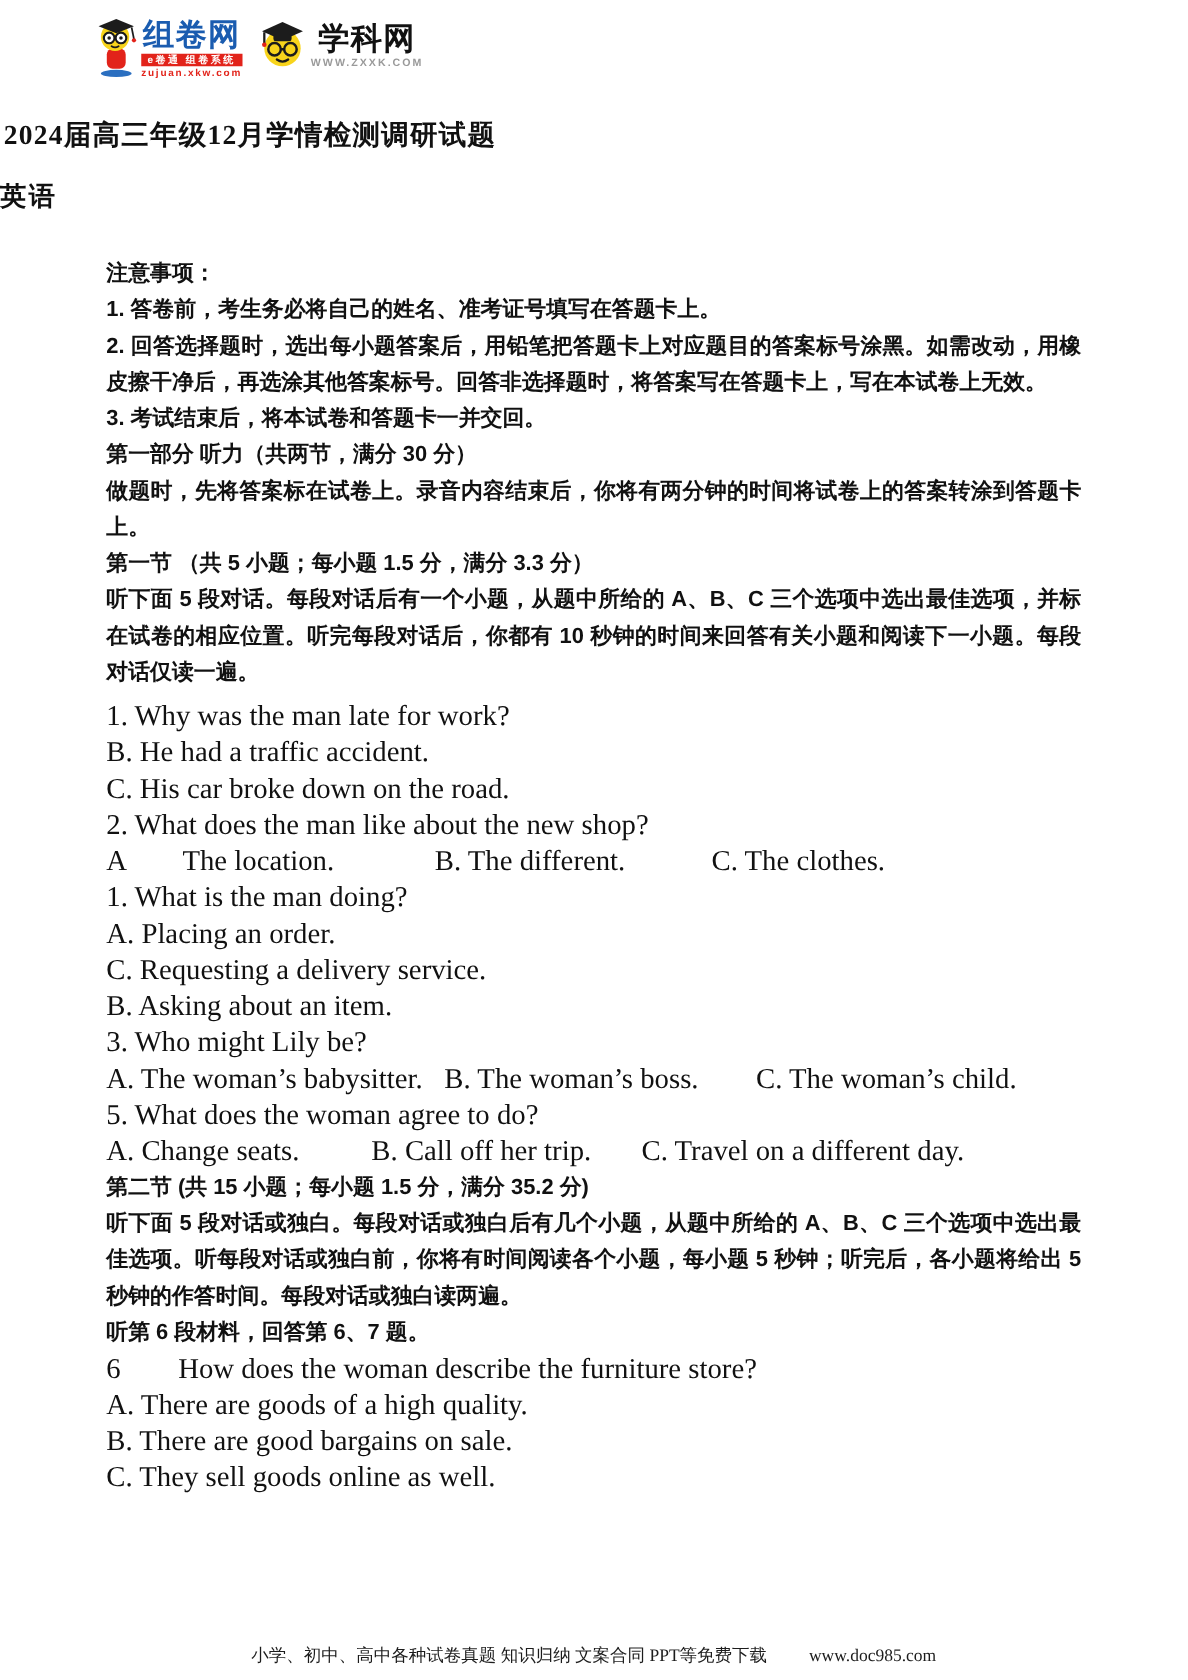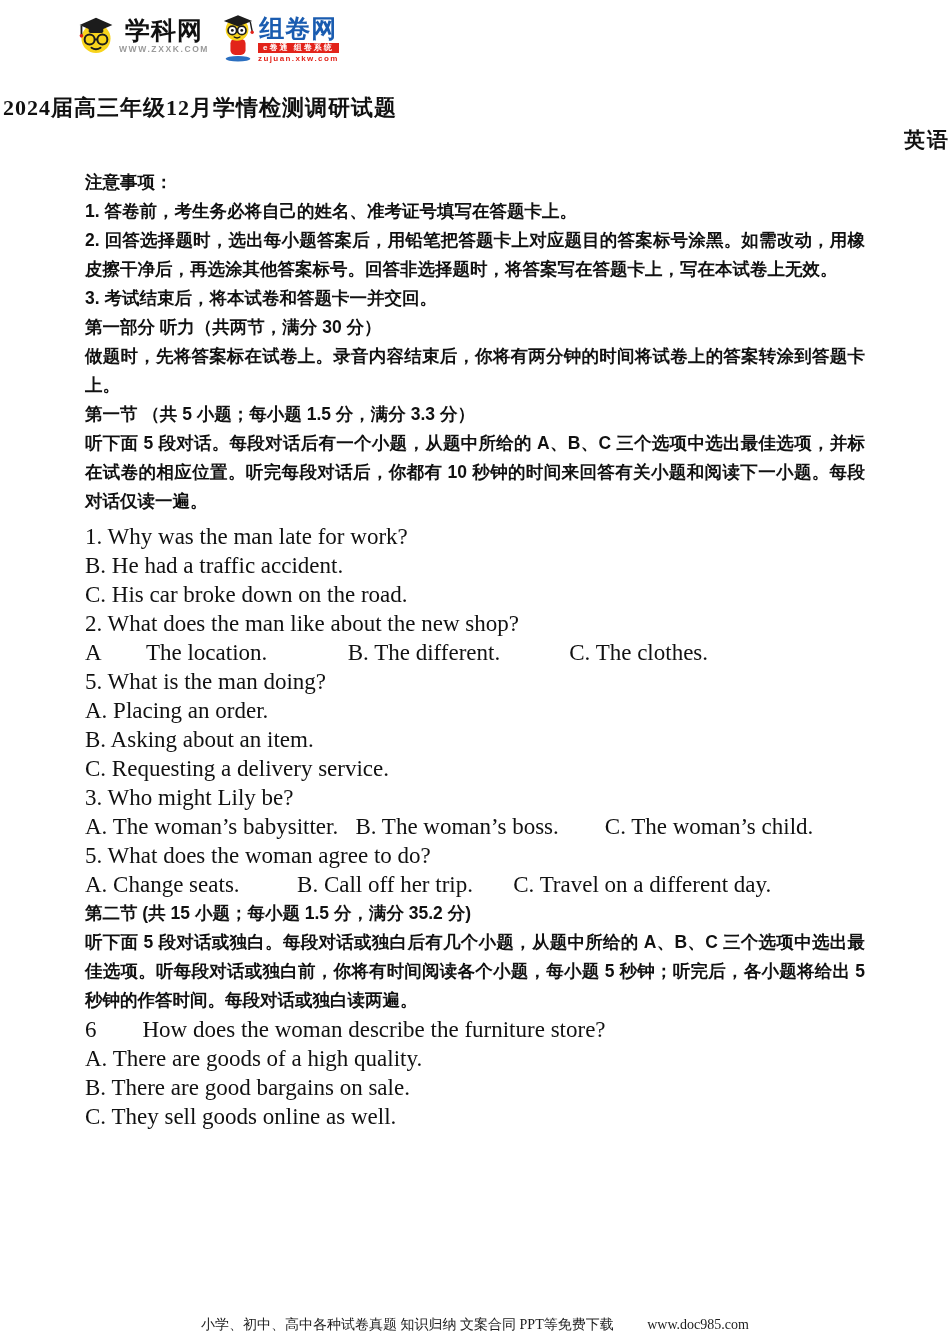--- a/index.html
+++ b/index.html
@@ -48,30 +48,30 @@
     font-weight: bold; font-size: 8px; color: #e2231a; letter-spacing: 1.4px; margin-top: 2px;
   }
 
   
   .doc-title {
     position: absolute; top: 90px; left: 0; width: 100%;
     font-weight: bold; font-size: 22px; letter-spacing: 1px;
     margin: 3px;
   }
   .doc-subtitle {
-    position: absolute; top: 126px; left: 0; width: 100%;
-    text-align: right;
+    position: absolute; top: 143px; left: 0; width: 100%;
+    text-align: left;
     font-weight: bold; font-size: 21px; letter-spacing: 2px;
     margin: 0;
   }
 
   
   .body-text {
     position: absolute;
-    top: 168px; left: 85px; width: 780px;
+    top: 204px; left: 85px; width: 780px;
   }
   .body-text p { margin: 0; }
   .ch {
     font-family: "Liberation Sans", sans-serif;
     font-weight: 600;
     font-size: 17.5px;
     line-height: 29px;
     text-align: justify;
   }
   .en {
@@ -93,58 +93,58 @@
   .footer .site { margin-left: 30px; }
 </style>
 </head>
 <body>
 
 <div class="page">
 
   <div class="logos">
     <div class="logo">
       <span>
-        <svg viewBox="0 0 44 46" width="40" height="44">
-          <circle cx="22" cy="28" r="16" fill="#f8d41c"></circle>
-          <polygon points="4,13 22,5 40,13 22,21" fill="#1c1c1c"></polygon>
-          <rect x="14" y="16" width="16" height="6" rx="2" fill="#1c1c1c"></rect>
-          <line x1="6" y1="14" x2="6" y2="24" stroke="#1c1c1c" stroke-width="2"></line>
-          <circle cx="6" cy="25" r="2" fill="#e2231a"></circle>
-          <circle cx="15" cy="29" r="5.5" fill="none" stroke="#1c1c1c" stroke-width="2.2"></circle>
-          <circle cx="29" cy="29" r="5.5" fill="none" stroke="#1c1c1c" stroke-width="2.2"></circle>
-          <line x1="20.5" y1="29" x2="23.5" y2="29" stroke="#1c1c1c" stroke-width="2.2"></line>
-          <path d="M17 38 Q22 41.5 27 38" fill="none" stroke="#1c1c1c" stroke-width="2" stroke-linecap="round"></path>
-        </svg>
-      </span>
-      <span class="zxxk-textcol">
-        <span class="zxxk-name">学科网</span>
-        <span class="zxxk-url">WWW.ZXXK.COM</span>
-      </span>
-    </div>
-
-    <div class="logo">
-      <span>
         <svg viewBox="0 0 36 52" width="34" height="50">
           <ellipse cx="18" cy="49" rx="13" ry="3" fill="#2b6fc0"></ellipse>
           <rect x="10" y="28" width="16" height="17" rx="5" fill="#e2231a"></rect>
           <circle cx="17" cy="18" r="12" fill="#f8d41c"></circle>
           <polygon points="3,9 18,3 33,9 18,15" fill="#1c1c1c"></polygon>
           <line x1="31" y1="10" x2="33" y2="20" stroke="#1c1c1c" stroke-width="1.5"></line>
           <circle cx="33" cy="21" r="1.8" fill="#e2231a"></circle>
           <circle cx="12" cy="19" r="4.5" fill="#ffffff" stroke="#1c1c1c" stroke-width="1.8"></circle>
           <circle cx="22" cy="19" r="4.5" fill="#ffffff" stroke="#1c1c1c" stroke-width="1.8"></circle>
           <circle cx="12" cy="19" r="1.5" fill="#1c1c1c"></circle>
           <circle cx="22" cy="19" r="1.5" fill="#1c1c1c"></circle>
           <path d="M14 26 Q17 28 20 26" fill="none" stroke="#1c1c1c" stroke-width="1.5" stroke-linecap="round"></path>
         </svg>
       </span>
       <span class="zujuan-textcol">
         <span class="zujuan-name">组卷网</span>
         <span class="zujuan-banner">e卷通 组卷系统</span>
         <span class="zujuan-url">zujuan.xkw.com</span>
+      </span>
+    </div>
+
+    <div class="logo">
+      <span>
+        <svg viewBox="0 0 44 46" width="40" height="44">
+          <circle cx="22" cy="28" r="16" fill="#f8d41c"></circle>
+          <polygon points="4,13 22,5 40,13 22,21" fill="#1c1c1c"></polygon>
+          <rect x="14" y="16" width="16" height="6" rx="2" fill="#1c1c1c"></rect>
+          <line x1="6" y1="14" x2="6" y2="24" stroke="#1c1c1c" stroke-width="2"></line>
+          <circle cx="6" cy="25" r="2" fill="#e2231a"></circle>
+          <circle cx="15" cy="29" r="5.5" fill="none" stroke="#1c1c1c" stroke-width="2.2"></circle>
+          <circle cx="29" cy="29" r="5.5" fill="none" stroke="#1c1c1c" stroke-width="2.2"></circle>
+          <line x1="20.5" y1="29" x2="23.5" y2="29" stroke="#1c1c1c" stroke-width="2.2"></line>
+          <path d="M17 38 Q22 41.5 27 38" fill="none" stroke="#1c1c1c" stroke-width="2" stroke-linecap="round"></path>
+        </svg>
+      </span>
+      <span class="zxxk-textcol">
+        <span class="zxxk-name">学科网</span>
+        <span class="zxxk-url">WWW.ZXXK.COM</span>
       </span>
     </div>
   </div>
 
   <h1 class="doc-title">2024届高三年级12月学情检测调研试题</h1>
   <h2 class="doc-subtitle">英语</h2>
 
   <div class="body-text">
     <p class="ch">注意事项：</p>
     <p class="ch">1. 答卷前，考生务必将自己的姓名、准考证号填写在答题卡上。</p>
@@ -152,30 +152,31 @@
     <p class="ch">3. 考试结束后，将本试卷和答题卡一并交回。</p>
     <p class="ch">第一部分  听力（共两节，满分 30 分）</p>
     <p class="ch">做题时，先将答案标在试卷上。录音内容结束后，你将有两分钟的时间将试卷上的答案转涂到答题卡上。</p>
     <p class="ch">第一节 （共 5 小题；每小题 1.5 分，满分 3.3 分）</p>
     <p class="ch">听下面 5 段对话。每段对话后有一个小题，从题中所给的 A、B、C 三个选项中选出最佳选项，并标在试卷的相应位置。听完每段对话后，你都有 10 秒钟的时间来回答有关小题和阅读下一小题。每段对话仅读一遍。</p>
     <p class="en first-en">1. Why was the man late for work?</p>
     <p class="en">B. He had a traffic accident.</p>
     <p class="en">C. His car broke down on the road.</p>
     <p class="en">2. What does the man like about the new shop?</p>
     <p class="en">A        The location.              B. The different.            C. The clothes.</p>
-    <p class="en">5. What is the man doing?</p>
+    <p class="en">1. What is the man doing?</p>
     <p class="en">A. Placing an order.</p>
+    <p class="en">C. Requesting a delivery service.</p>
     <p class="en">B. Asking about an item.</p>
-    <p class="en">C. Requesting a delivery service.</p>
     <p class="en">3. Who might Lily be?</p>
     <p class="en">A. The woman’s babysitter.   B. The woman’s boss.        C. The woman’s child.</p>
     <p class="en">5. What does the woman agree to do?</p>
     <p class="en">A. Change seats.          B. Call off her trip.       C. Travel on a different day.</p>
     <p class="ch">第二节 (共 15 小题；每小题 1.5 分，满分 35.2 分)</p>
     <p class="ch">听下面 5 段对话或独白。每段对话或独白后有几个小题，从题中所给的 A、B、C 三个选项中选出最佳选项。听每段对话或独白前，你将有时间阅读各个小题，每小题 5 秒钟；听完后，各小题将给出 5 秒钟的作答时间。每段对话或独白读两遍。</p>
+    <p class="ch">听第 6 段材料，回答第 6、7 题。</p>
     <p class="en">6        How does the woman describe the furniture store?</p>
     <p class="en">A. There are goods of a high quality.</p>
     <p class="en">B. There are good bargains on sale.</p>
     <p class="en">C. They sell goods online as well.</p>
   </div>
 
   <div class="footer">
     <span>小学、初中、高中各种试卷真题  知识归纳  文案合同  PPT等免费下载</span>
     <span class="site">www.doc985.com</span>
   </div>

